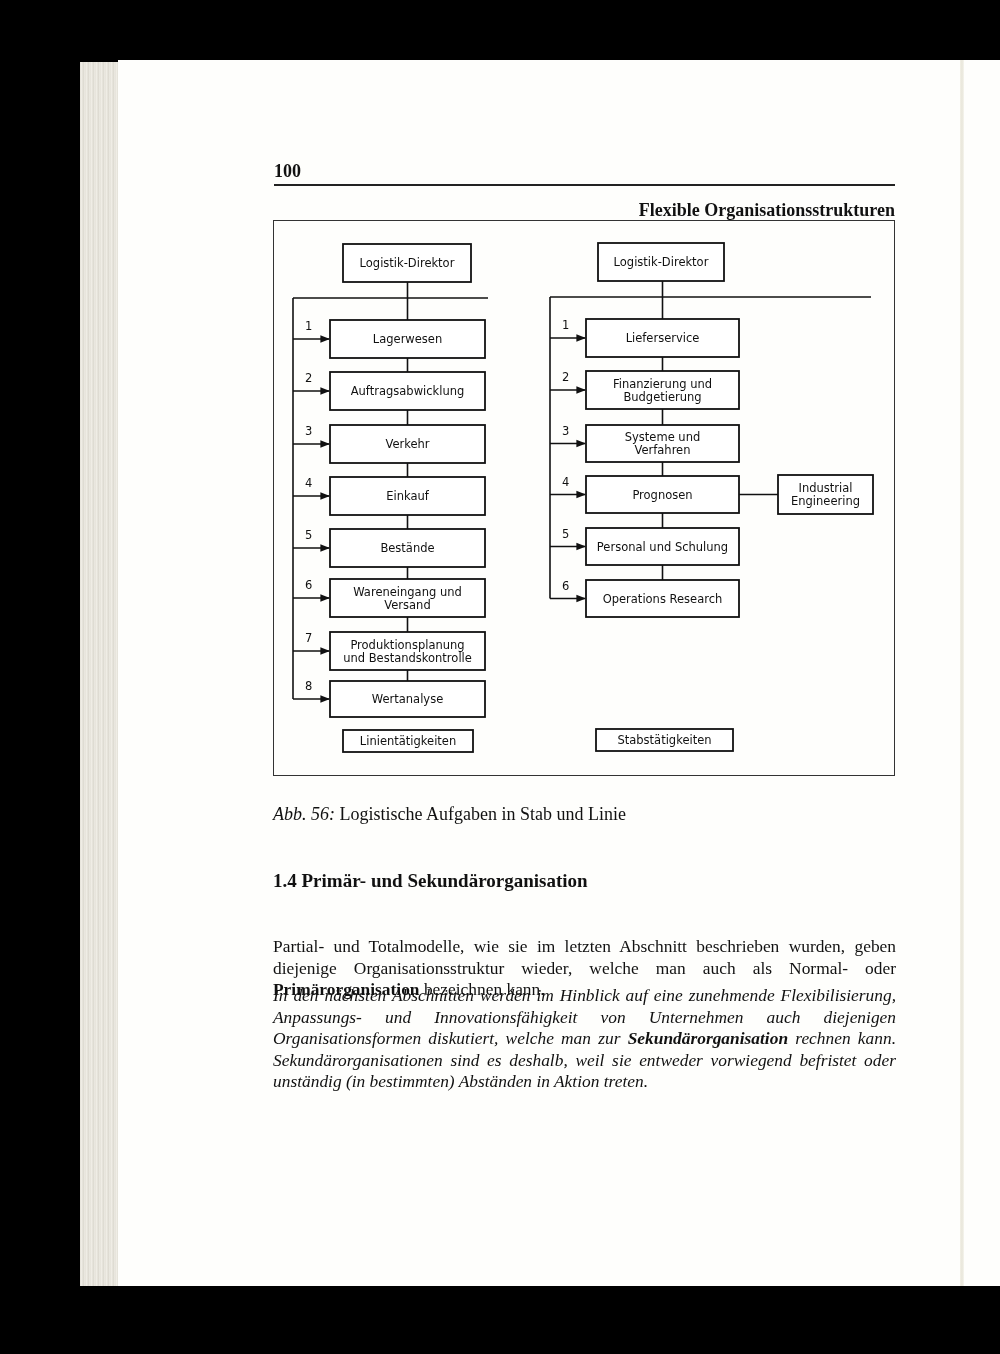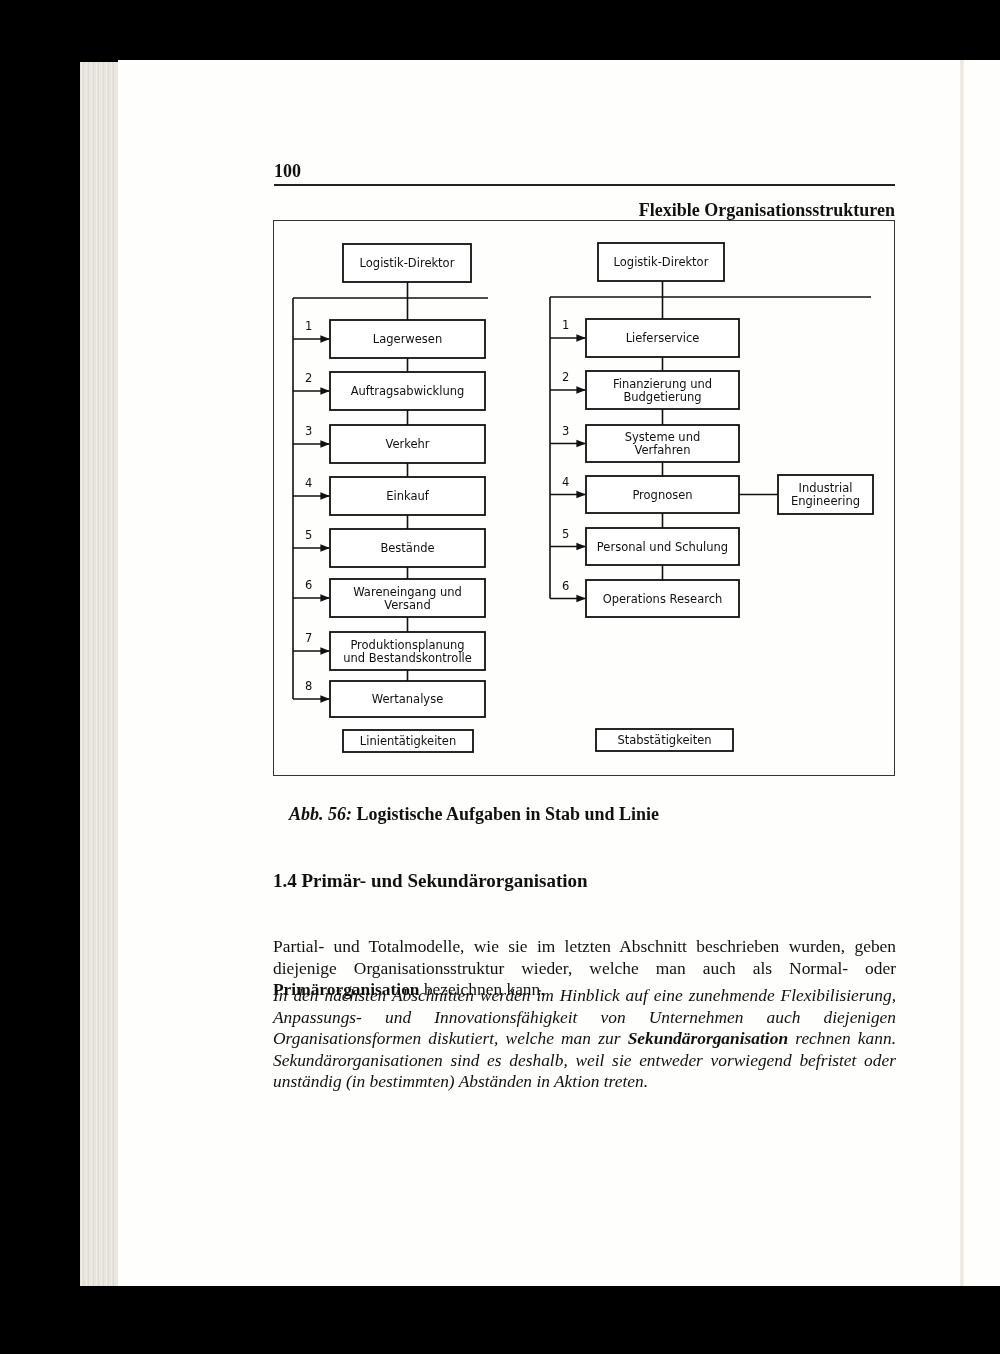--- a/index.html
+++ b/index.html
@@ -29,21 +29,21 @@
 
   .figure-frame {
     position: absolute; left: 273px; top: 220px; width: 622px; height: 556px;
     border: 1.5px solid #333; box-sizing: border-box;
   }
   svg.diagram { position: absolute; left: 0; top: 0; width: 1000px; height: 1354px; pointer-events: none; }
   svg.diagram text { font-family: "DejaVu Sans", sans-serif; font-size: 11.5px; fill: #111; }
   svg.diagram .num { font-size: 11.5px; }
 
   .caption {
-    position: absolute; left: 289px; top: 804px; font-size: 18px; font-weight: bold;
+    position: absolute; left: 273px; top: 804px; font-size: 18px;
   }
   .caption .lbl { font-style: italic; }
   .section-heading {
     position: absolute; left: 273px; top: 870px; font-size: 19px; font-weight: bold;
   }
   .para {
     position: absolute; left: 273px; width: 623px; font-size: 17.4px; line-height: 21.5px;
     text-align: justify;
   }
   .para b { font-weight: bold; }

